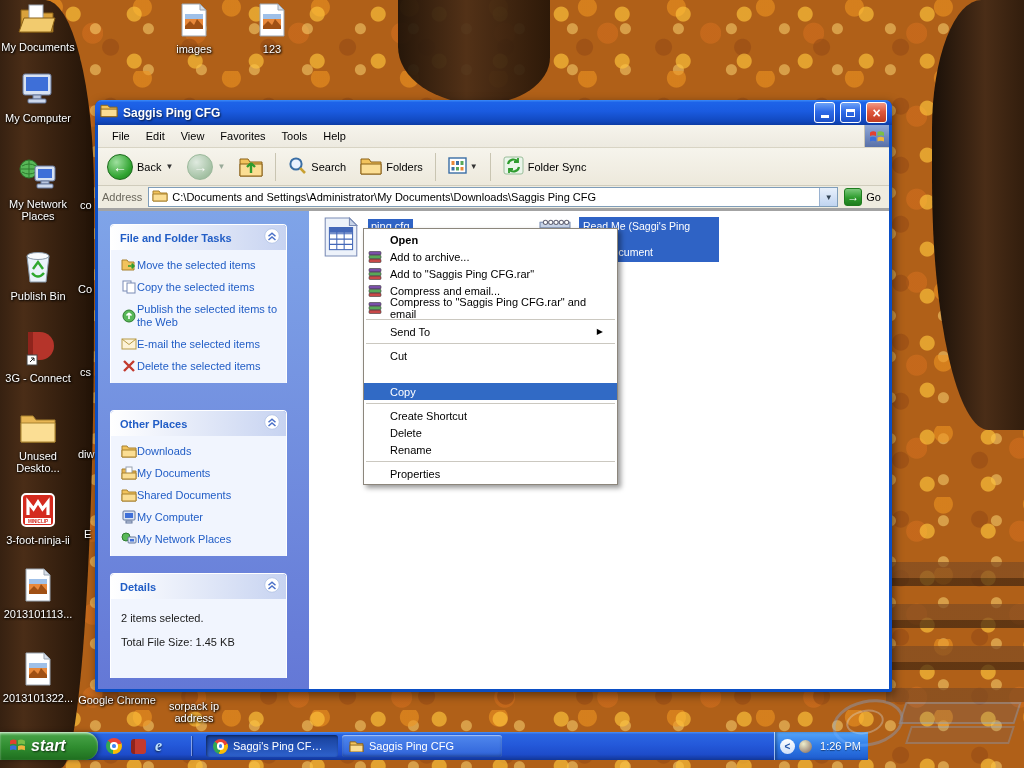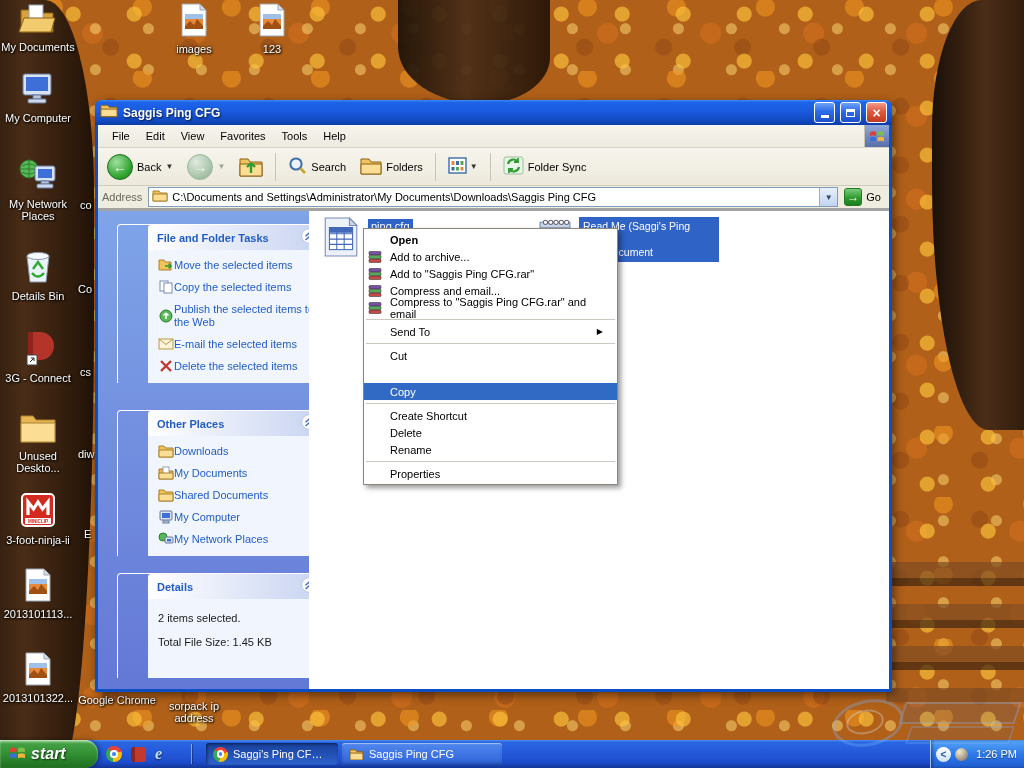--- a/index.html
+++ b/index.html
@@ -70,21 +70,21 @@
   #address-input .path{font-size:11px;color:#000;white-space:nowrap;overflow:hidden;flex:1;}
   #address-combo{width:17px;height:18px;display:flex;align-items:center;justify-content:center;
     background:linear-gradient(180deg,#E8F0FB,#C0D4F0);border-left:1px solid #9AB2D0;font-size:8px;color:#345;cursor:pointer;}
   #go-btn{display:flex;align-items:center;gap:4px;font-size:11px;cursor:pointer;padding-right:4px;}
   .go-ico{width:18px;height:18px;border-radius:3px;display:flex;align-items:center;justify-content:center;
     color:#fff;font-weight:bold;font-size:12px;border:1px solid #1E7C1E;box-sizing:border-box;
     background:linear-gradient(180deg,#7CC97C,#2E9C2E 55%,#1E7C1E);}
 
   #winbody{display:flex;height:478px;background:#fff;}
   #taskpane{width:211px;flex:0 0 211px;background:linear-gradient(180deg,#7FA4E8,#6478D6);overflow:hidden;}
-  .panel{margin-left:19px;width:175px;border:1px solid #fff;border-bottom:none;border-radius:4px 4px 0 0;padding-left:30px;}
+  .panel{margin-left:12px;width:175px;border:1px solid #fff;border-bottom:none;border-radius:4px 4px 0 0;}
   .panel-header{height:25px;display:flex;align-items:center;justify-content:space-between;padding:0 6px 0 9px;
     border-radius:3px 3px 0 0;background:linear-gradient(90deg,#FFFFFF,#C7D3F1);cursor:pointer;}
   .panel-header .ptitle{color:#215DC6;font-weight:bold;font-size:11px;}
   .panel-body{background:#F1F5FE;padding:9px 4px 8px 10px;}
   .pitem{display:flex;align-items:center;gap:0;margin:0 0 9px;cursor:pointer;}
   .pitem:last-child{margin-bottom:2px;}
   .pitem .ptext{color:#215DC6;font-size:11px;line-height:13px;}
   .tp-ico{flex:0 0 16px;width:16px;height:14px;margin-top:-1px;}
   .detail-line{font-size:11px;color:#1A1A1A;margin:4px 0 12px;}
 
@@ -98,21 +98,21 @@
   #context-menu{position:absolute;left:363px;top:228px;width:255px;background:#fff;
     border:1px solid #8C867C;box-shadow:3px 3px 5px rgba(0,0,0,.4);padding:2px 0;box-sizing:border-box;z-index:40;}
   .cm-item{display:flex;align-items:center;height:17px;padding:0 14px 0 4px;font-size:11px;color:#000;cursor:pointer;}
   .cm-ico{width:22px;flex:0 0 22px;display:flex;align-items:center;}
   .cm-item.bold{font-weight:bold;}
   .cm-item.hl{background:#316AC5;color:#fff;margin-top:19px;}
   .cm-arrow{margin-left:auto;font-size:8px;color:#000;}
   .cm-sep{height:1px;background:#CBC8C0;margin:3px 2px;}
 
   
-  #taskbar{position:absolute;left:0;bottom:0;width:1024px;height:28px;z-index:50;
+  #taskbar{position:absolute;left:0;bottom:8px;width:868px;height:28px;z-index:50;
     background:linear-gradient(180deg,#4B90F4 0%,#2A66E2 8%,#2459DA 45%,#1D4CCA 80%,#123697 100%);}
   #start-btn{position:absolute;left:0;top:0;height:28px;width:98px;border-radius:0 13px 13px 0;cursor:pointer;
     background:linear-gradient(180deg,#8FD08F 0%,#44A044 14%,#2F8C2F 55%,#1F6E1F 100%);
     box-shadow:inset 0 1px 2px rgba(255,255,255,.55),2px 0 5px rgba(0,0,0,.4);
     display:flex;align-items:center;gap:5px;padding-left:9px;box-sizing:border-box;
     color:#fff;font-weight:bold;font-style:italic;font-size:16px;text-shadow:1px 1px 2px rgba(0,0,0,.65);}
   #quicklaunch{position:absolute;left:106px;top:0;height:28px;display:flex;align-items:center;gap:9px;}
   .ql-ico{width:16px;height:16px;cursor:pointer;}
   .chrome-ico{width:16px;height:16px;border-radius:50%;position:relative;
     background:conic-gradient(from -50deg,#EA4335 0 120deg,#FBBC05 0 240deg,#34A853 0 360deg);}
@@ -206,21 +206,21 @@
         </svg></span>
     <span class="dlabel">My Network Places</span>
   </div>
   <div class="dicon" style="left:0;top:248px">
     <span><svg width="34" height="36" viewBox="0 0 34 36">
           <path d="M6 8h22l-3 26H9z" fill="#EAF2FA" stroke="#8898A8"></path>
           <ellipse cx="17" cy="8" rx="11" ry="3.5" fill="#F8FBFE" stroke="#8898A8"></ellipse>
           <path d="M12 21l5-7 5 7" stroke="#2FA82F" stroke-width="2.4" fill="none"></path>
           <path d="M11 25q6 7 12 0" stroke="#2FA82F" stroke-width="2.4" fill="none"></path>
         </svg></span>
-    <span class="dlabel">Details Bin</span>
+    <span class="dlabel">Publish Bin</span>
   </div>
   <div class="dicon" style="left:0;top:330px">
     <span><svg width="34" height="36" viewBox="0 0 34 36">
           <path d="M7 2h12a11 11 0 0 1 0 28H7z" fill="#B5342A"></path>
           <path d="M7 2h5v28H7z" fill="#8F241C"></path>
           <rect x="6" y="25" width="10" height="10" fill="#FFF" stroke="#444"></rect>
           <path d="M9 32l4-4m-3 0h3v3" stroke="#222" fill="none"></path>
         </svg></span>
     <span class="dlabel">3G - Connect</span>
   </div>

